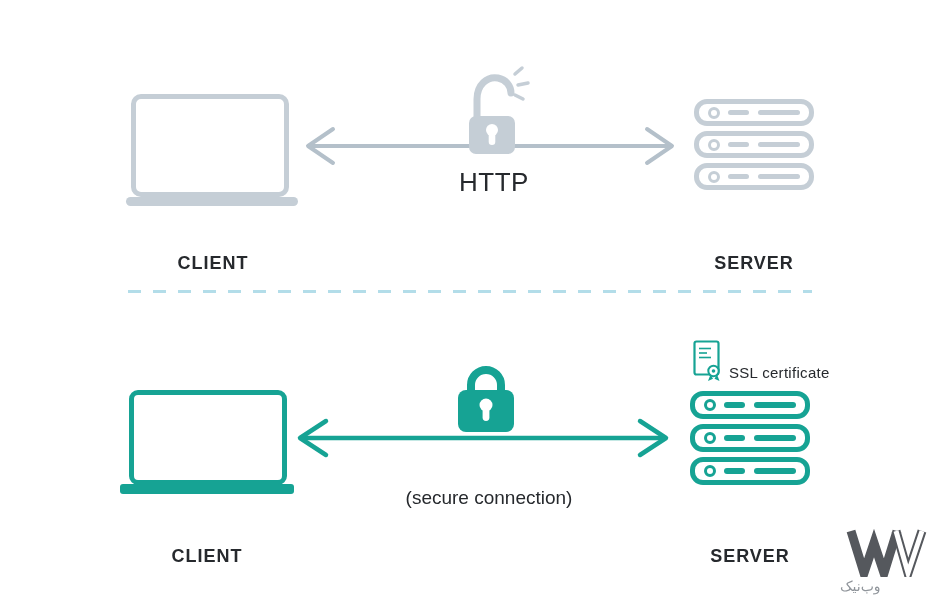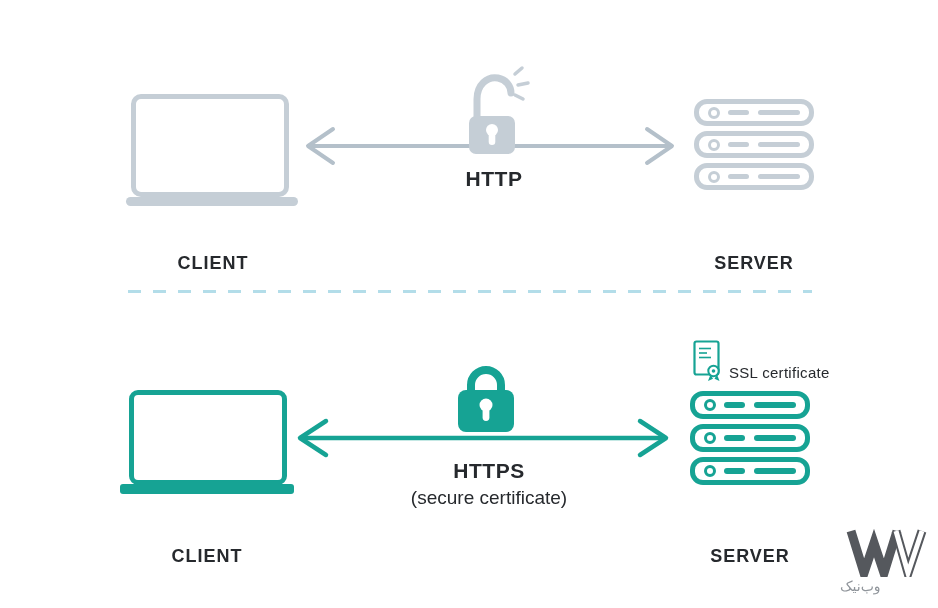--- a/index.html
+++ b/index.html
@@ -3,21 +3,21 @@
 <meta charset="utf-8">
 <style>
   html,body{margin:0;padding:0;background:#ffffff;}
   .canvas{
     position:relative;width:938px;height:608px;background:#ffffff;
     overflow:hidden;font-family:"Liberation Sans",sans-serif;
   }
   .abs{position:absolute;}
   
   .node-label{font-weight:bold;font-size:18px;letter-spacing:1px;color:var(--text);text-align:center;margin-top:41px;}
-  .proto-label{font-weight:bold;font-size:21px;letter-spacing:0.5px;color:var(--text);text-align:center;}
+  .proto-label{font-weight:normal;font-size:26px;letter-spacing:0.5px;color:var(--text);text-align:center;}
   .conn-label{font-size:19px;color:var(--text);text-align:center;}
   .ssl-label{font-size:15px;color:var(--text);letter-spacing:0.3px;margin-top:8px;}
   .brand-text{font-size:14px;color:var(--wm_light);text-align:left;direction:rtl;}
   
   .laptop-screen{box-sizing:border-box;background:#fff;}
   .laptop-screen.gray{border:5px solid var(--gray_icon);border-radius:10px;}
   .laptop-screen.teal{border:5px solid var(--teal);border-radius:9px;}
   .laptop-base{border-radius:5px;}
   .laptop-base.gray{background:var(--gray_icon);}
   .laptop-base.teal{background:var(--teal);border-radius:3px;}
@@ -99,22 +99,21 @@
     <polyline points="350,4 376,21 350,38" fill="none" stroke="currentColor" stroke-width="4.5" stroke-linecap="round" stroke-linejoin="round"></polyline>
   </svg>
 
   <svg class="abs" style="left:453px;top:364px;color:var(--teal);" width="68" height="72" viewBox="0 0 68 72">
     <path d="M18 30 V21 a15 15 0 0 1 30 0 V30" fill="none" stroke="currentColor" stroke-width="8" stroke-linecap="round"></path>
     <rect x="5" y="26" width="56" height="42" rx="8" fill="currentColor"></rect>
     <circle cx="33" cy="41" r="6.5" fill="#ffffff"></circle>
     <rect x="29.6" y="41" width="6.8" height="16" rx="3.4" fill="#ffffff"></rect>
   </svg>
 
-  <div class="abs proto-label" style="left:389px;top:459px;width:200px;">HTTPS</div>
-  <div class="abs conn-label" style="left:339px;top:487px;width:300px;">(secure certificate)</div>
+  <div class="abs conn-label" style="left:339px;top:487px;width:300px;">(secure connection)</div>
 
   <svg class="abs" style="left:692px;top:340px;color:var(--teal);" width="32" height="42" viewBox="0 0 32 42">
     <rect x="2.5" y="1.5" width="24" height="33" rx="2" fill="#ffffff" stroke="currentColor" stroke-width="2.2"></rect>
     <line x1="7" y1="8.5" x2="19" y2="8.5" stroke="currentColor" stroke-width="1.6"></line>
     <line x1="7" y1="13" x2="15" y2="13" stroke="currentColor" stroke-width="1.6"></line>
     <line x1="7" y1="17.5" x2="19" y2="17.5" stroke="currentColor" stroke-width="1.6"></line>
     <path d="M18.5 34.5 L16 41 L21 38.8 Z" fill="currentColor"></path>
     <path d="M25 34.5 L27.5 41 L22.5 38.8 Z" fill="currentColor"></path>
     <circle cx="21.5" cy="31" r="5.2" fill="#ffffff" stroke="currentColor" stroke-width="2"></circle>
     <circle cx="21.5" cy="31" r="1.8" fill="currentColor"></circle>

